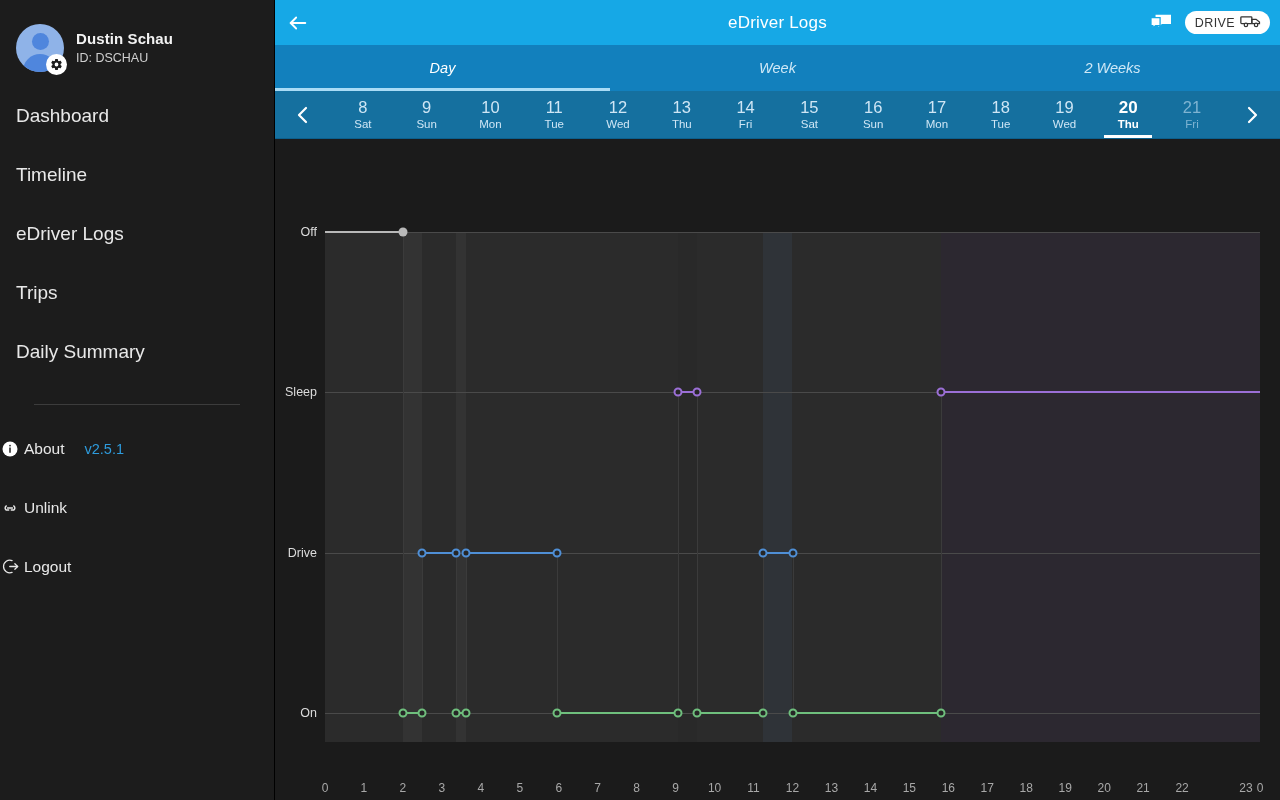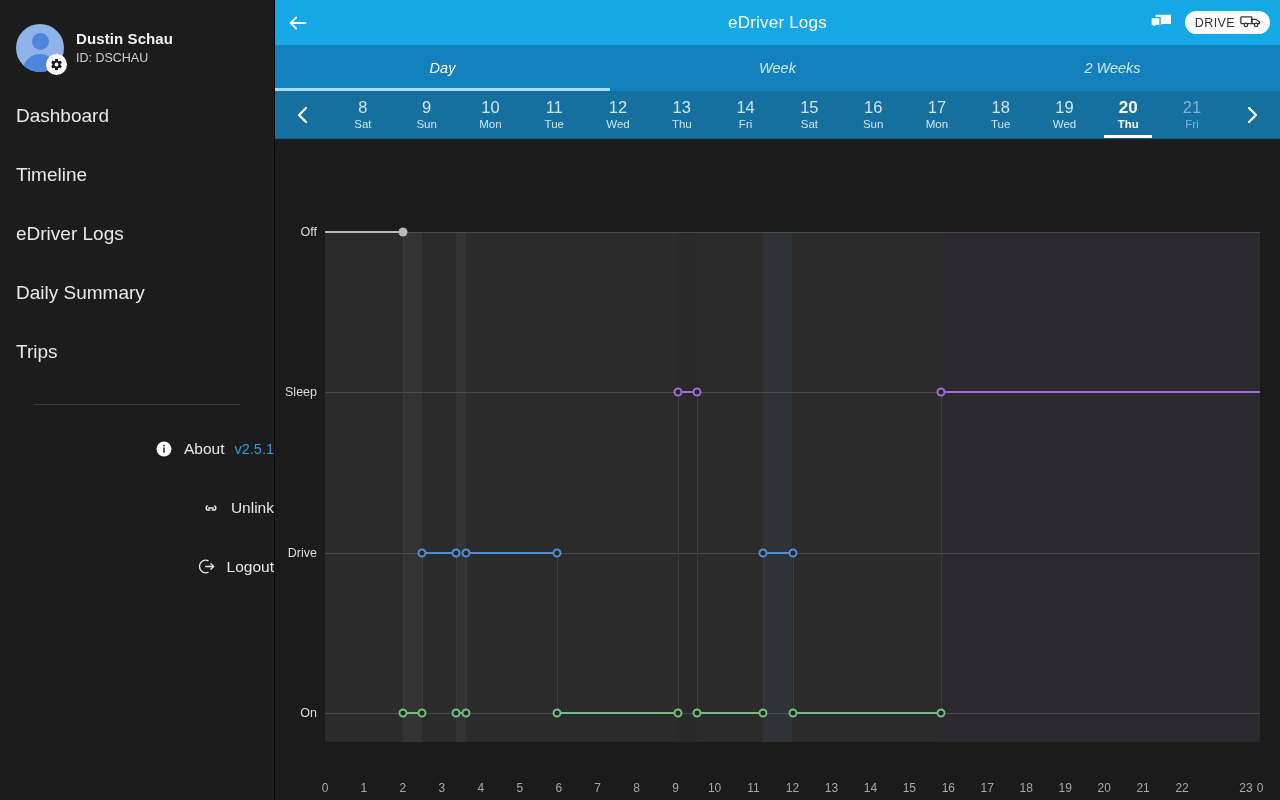--- a/index.html
+++ b/index.html
@@ -47,26 +47,26 @@
   .nav-item {
     display: block; color: #e8e8e8; font-size: 19px;
     padding: 0 0 0 16px; height: 59px; line-height: 59px;
     white-space: nowrap; cursor: pointer;
   }
   .sidebar-divider {
     height: 1px; background: #3c3c3c; margin: 23px 34px 0 34px;
   }
   .util { margin-top: 14px; }
   .util-item {
-    display: flex; align-items: center; gap: 10px;
+    display: flex; align-items: center; gap: 4px;
     color: #e8e8e8; font-size: 15.5px; height: 59px;
-    padding-left: 16px; cursor: pointer; justify-content: flex-end;
+    cursor: pointer;
   }
   .util-item .ic { width: 20px; height: 20px; display: flex; align-items: center; justify-content: center; flex: 0 0 20px; }
-  .ver { color: #2e9bdc; font-size: 14.5px; margin-left: 0; }
+  .ver { color: #2e9bdc; font-size: 14.5px; margin-left: 16px; }
 
   
   #main { position: relative; width: 1005px; height: 800px; background: #1b1b1b; flex: 0 0 1005px; }
 
   .topbar {
     height: 45px; background: #16a8e6; position: relative;
     display: flex; align-items: center;
   }
   .back-btn { width: 46px; height: 45px; display: flex; align-items: center; justify-content: center; cursor: pointer; }
   .topbar-title {
@@ -173,22 +173,22 @@
       <div class="profile-text">
         <div class="profile-name">Dustin Schau</div>
         <div class="profile-id">ID: DSCHAU</div>
       </div>
     </div>
 
     <div class="nav" id="nav-list">
         <div class="nav-item"><span>Dashboard</span></div>
         <div class="nav-item"><span>Timeline</span></div>
         <div class="nav-item"><span>eDriver Logs</span></div>
+        <div class="nav-item"><span>Trips</span></div>
         <div class="nav-item"><span>Daily Summary</span></div>
-        <div class="nav-item"><span>Trips</span></div>
       </div>
 
     <div class="sidebar-divider"></div>
 
     <div class="util">
       <div class="util-item">
         <span class="ic">
           <svg width="18" height="18" viewBox="0 0 24 24">
               <circle cx="12" cy="12" r="10" fill="#ffffff"></circle>
               <rect x="11" y="10" width="2" height="7" fill="#1c1c1c"></rect>

